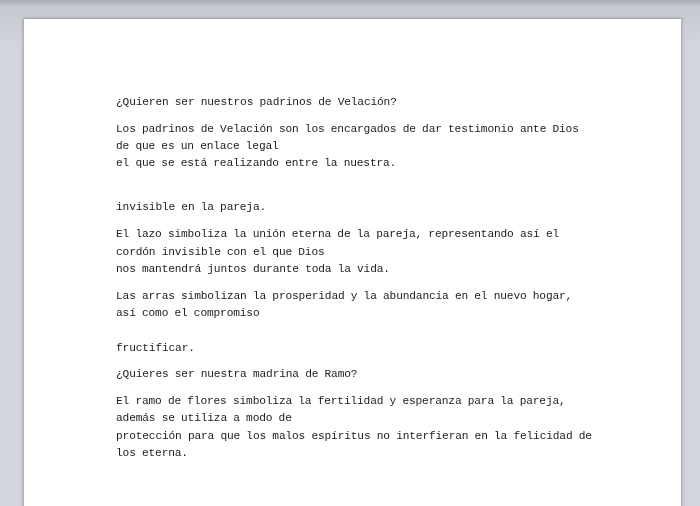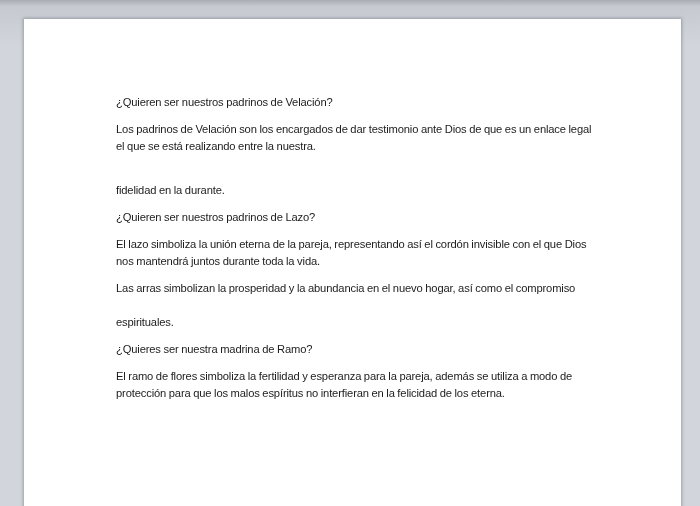--- a/index.html
+++ b/index.html
@@ -41,20 +41,21 @@
       top: 75px;
       width: 480px;
       color: #1c1c1c;
       font-size: 11.2px;
       letter-spacing: -0.15px;
       word-spacing: -0.3px;
     }
     .para {
       margin: 0 0 9.5px 0;
       line-height: 17.3px;
+      font-family: Liberation Mono, monospace;
     }
   </style>
 </head>
 <body>
 
 <div class="top-strip"></div>
 <div class="workspace"></div>
 
 <div class="page">
   <div class="content">
@@ -62,35 +63,32 @@
     <p class="para">
       <span>¿Quieren ser nuestros padrinos de Velación?</span>
     </p>
     <p class="para">
       <span>Los padrinos de Velación son los encargados de dar testimonio ante Dios  de que es un enlace legal</span><br>
       <span>el que se está realizando entre la nuestra.</span>
     </p>
 
     <p class="para">
       <br>
-      <span>fidelidad en la durante.</span>
+      <span>invisible en la pareja.</span>
     </p>
 
-    <p class="para">
-      <span>¿Quieren ser nuestros padrinos de Lazo?</span>
-    </p>
     <p class="para">
       <span>El lazo simboliza la unión eterna de la pareja, representando así el cordón invisible con el que Dios</span><br>
       <span>nos mantendrá juntos durante toda la vida.</span>
     </p>
 
     <p class="para">
       <span>Las arras simbolizan la prosperidad y la abundancia en el nuevo hogar, así como el compromiso</span><br>
       <br>
-      <span>espirituales.</span>
+      <span>fructificar.</span>
     </p>
 
     <p class="para">
       <span>¿Quieres ser nuestra madrina de Ramo?</span>
     </p>
     <p class="para">
       <span>El ramo de  flores simboliza la fertilidad y esperanza para la pareja, además se utiliza a modo de</span><br>
       <span>protección para que los malos espíritus no interfieran en la felicidad de los eterna.</span>
     </p>
 

